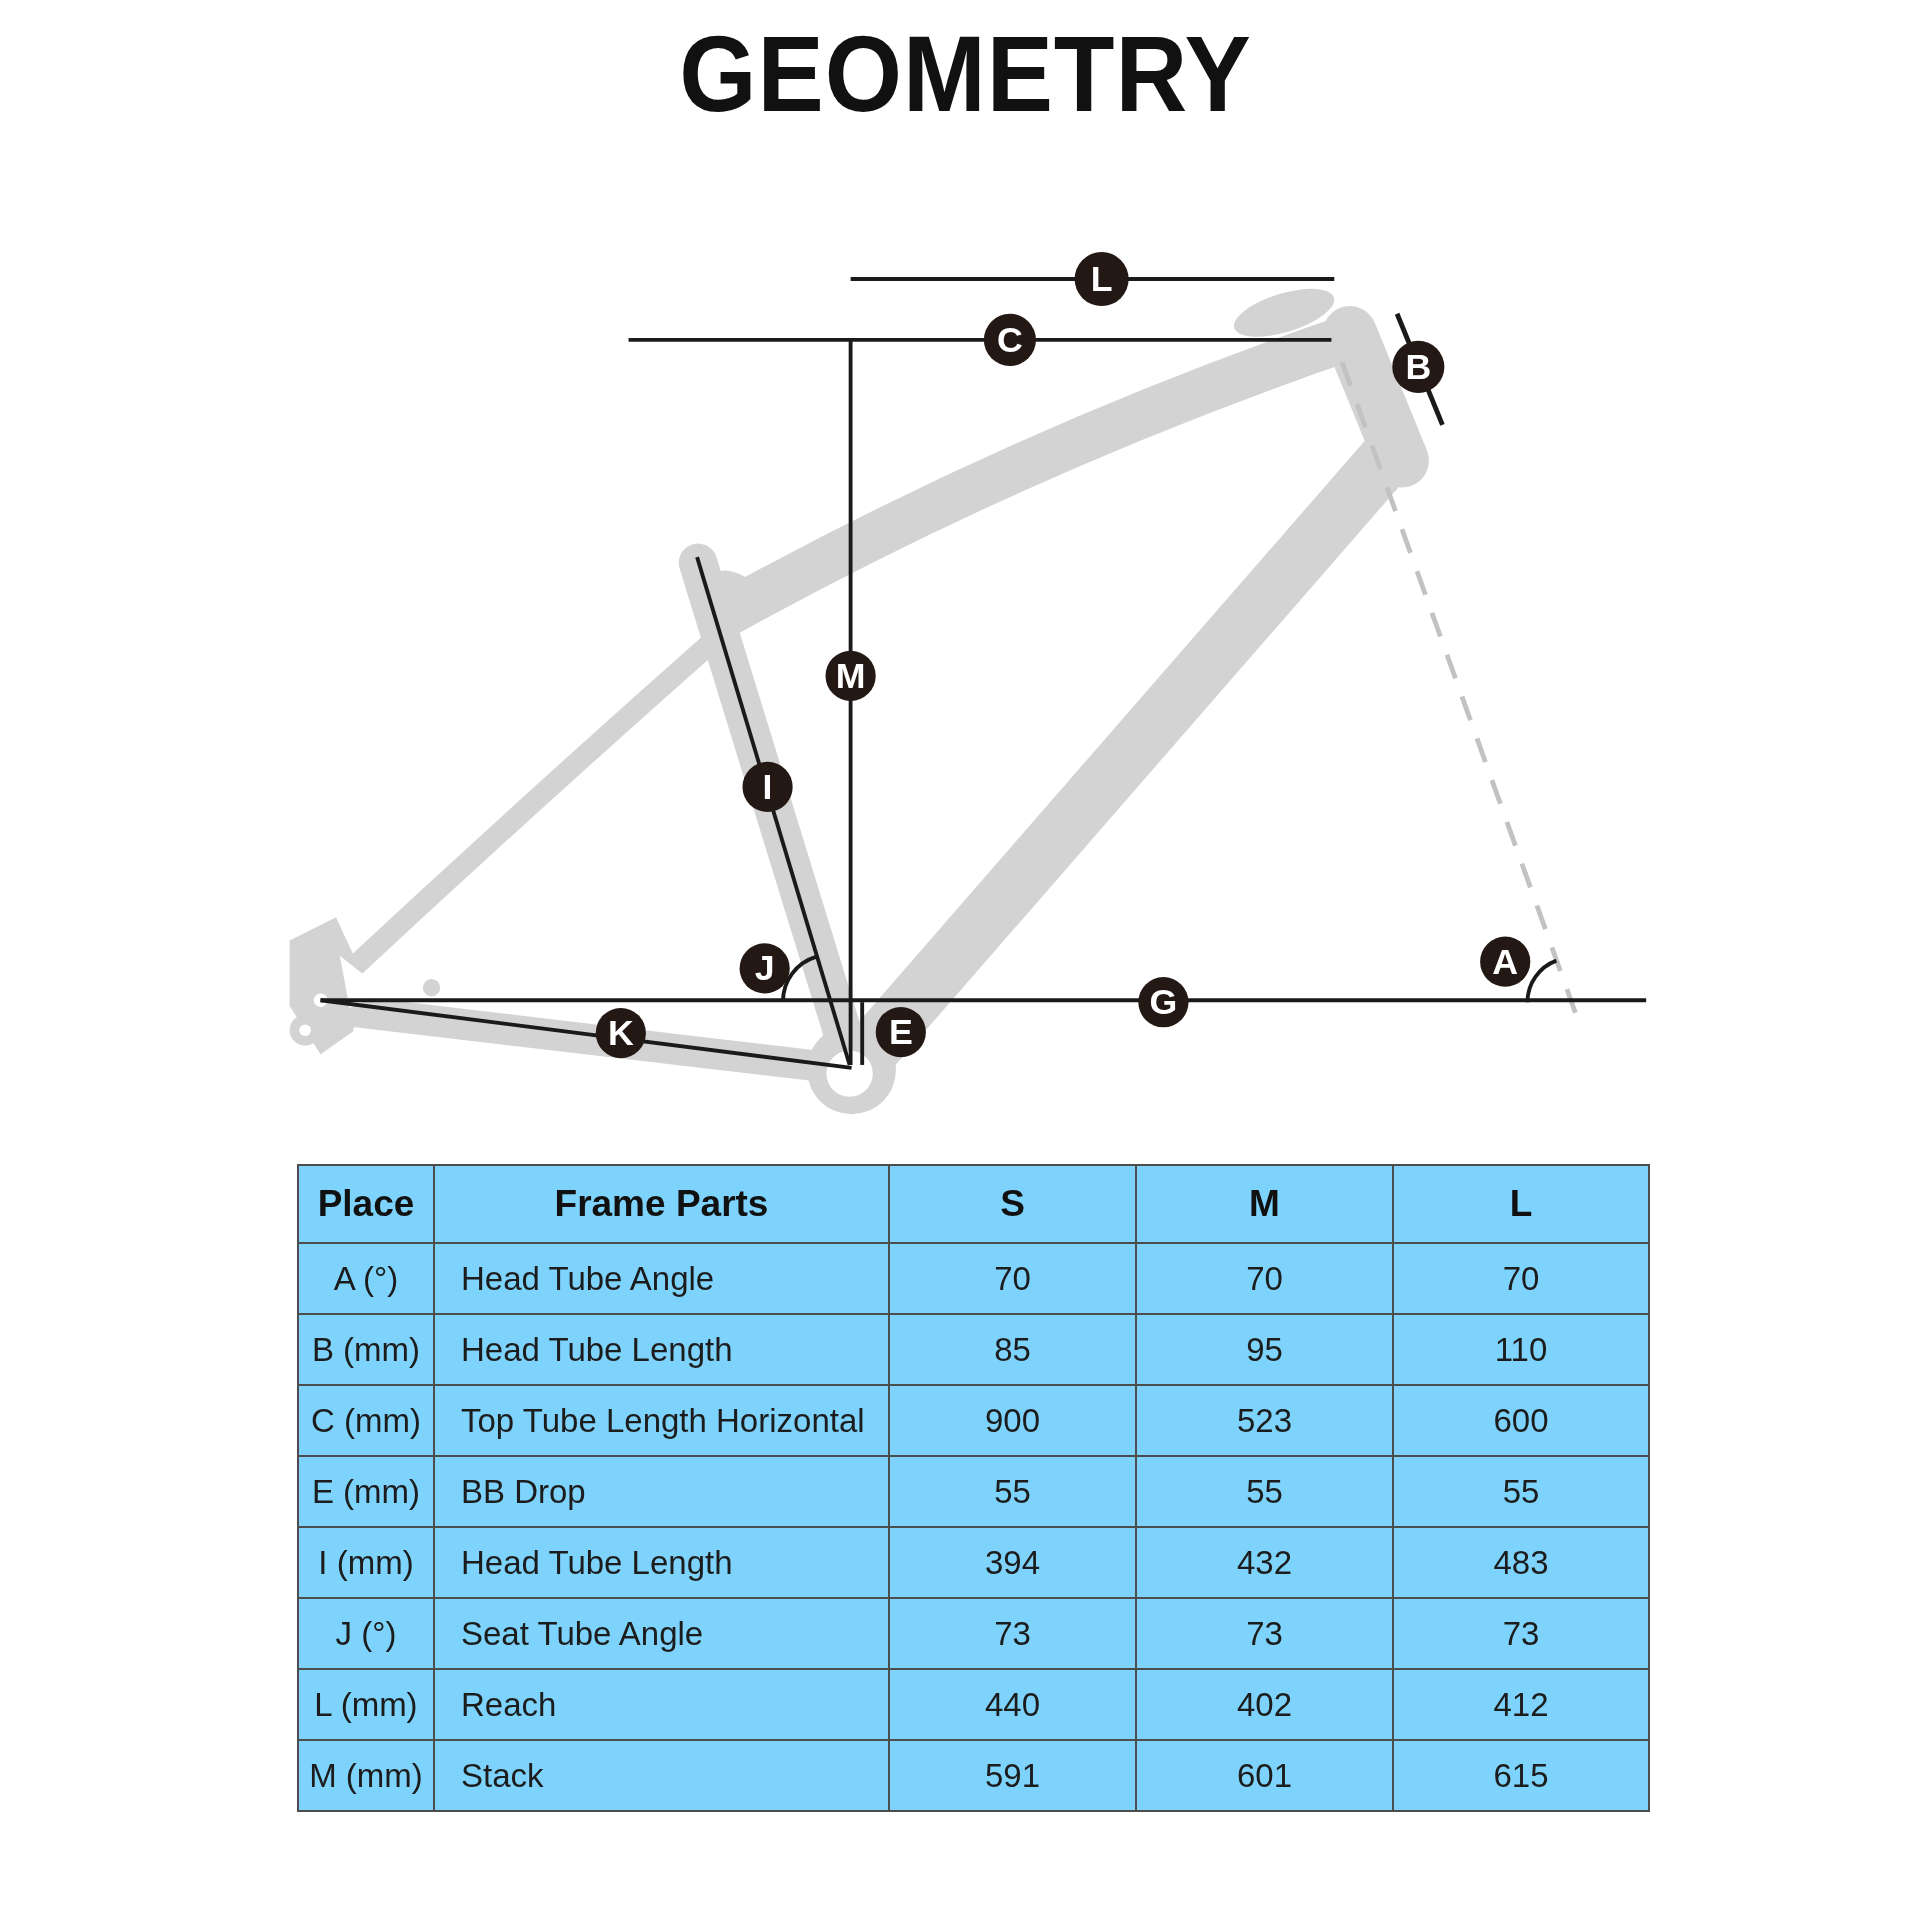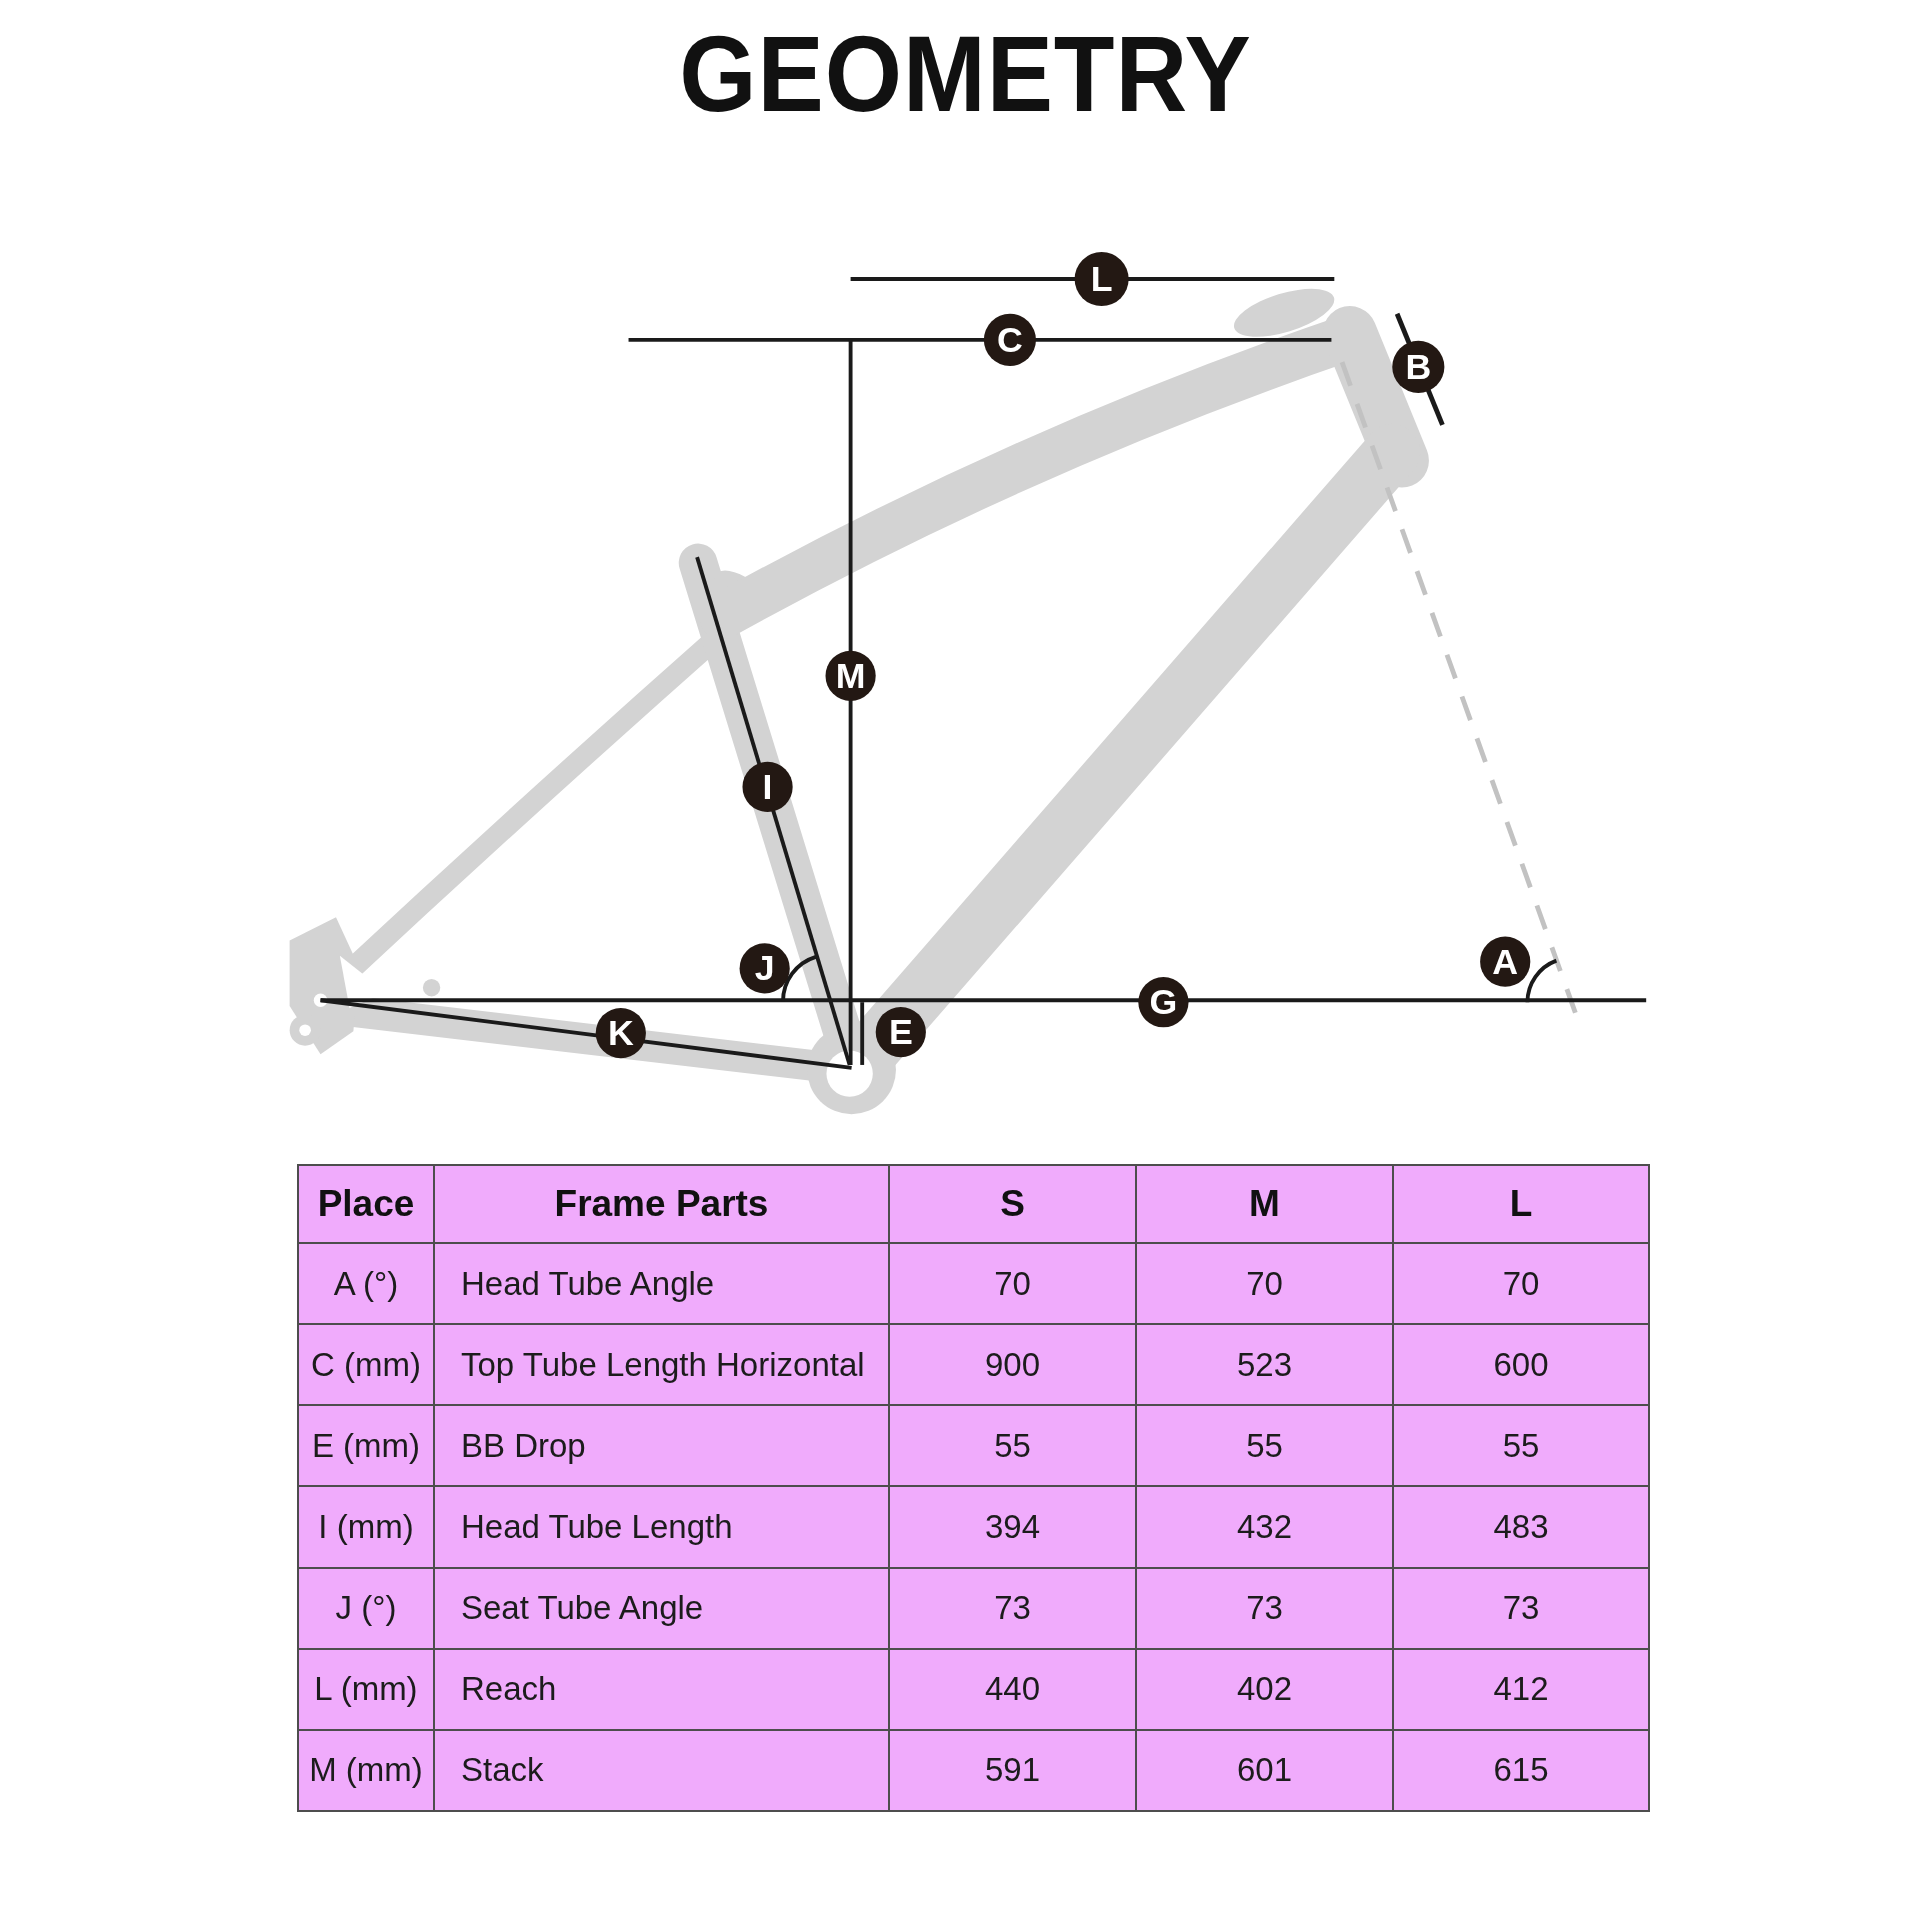--- a/index.html
+++ b/index.html
@@ -45,21 +45,21 @@
     left: 297px;
     top: 1164px;
     width: 1351px;
     height: 648px;
     border-collapse: collapse;
     table-layout: fixed;
     color: #1c1c1c;
   }
   .geo-table th, .geo-table td {
     border: 2.9px solid #4d4d4d;
-    background: #f0abfc;
+    background: #7dd3fc;
     vertical-align: middle;
   }
   .geo-table th {
     font-size: 37px;
     font-weight: bold;
     height: 74px;
     text-align: center;
     color: #111111;
   }
   .geo-table td {
@@ -187,20 +187,27 @@
     </thead>
     <tbody>
       <tr>
         <td>A (°)</td>
         <td class="part-cell">Head Tube Angle</td>
         <td>70</td>
         <td>70</td>
         <td>70</td>
       </tr>
       <tr>
+        <td>B (mm)</td>
+        <td class="part-cell">Head Tube Length</td>
+        <td>85</td>
+        <td>95</td>
+        <td>110</td>
+      </tr>
+      <tr>
         <td>C (mm)</td>
         <td class="part-cell">Top Tube Length Horizontal</td>
         <td>900</td>
         <td>523</td>
         <td>600</td>
       </tr>
       <tr>
         <td>E (mm)</td>
         <td class="part-cell">BB Drop</td>
         <td>55</td>

